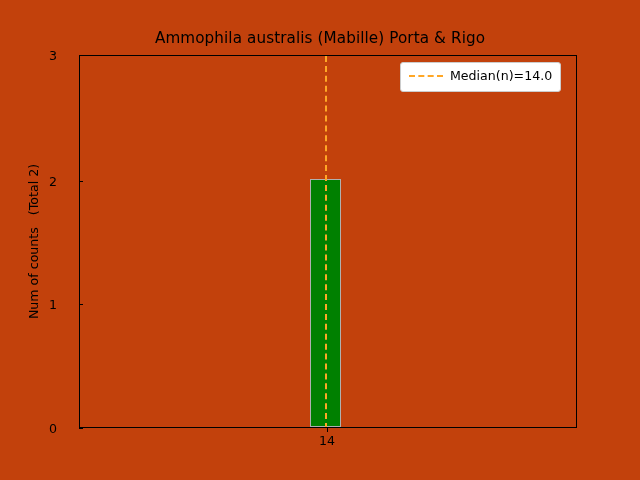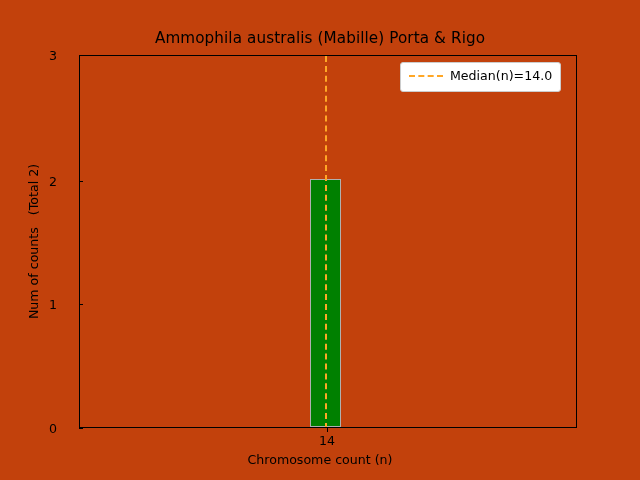--- a/index.html
+++ b/index.html
@@ -185,21 +185,20 @@
   <div class="ytick-mark" style="top:55px;  left:79px;"></div>
 
   <div class="ytick-label" style="top:421px;">0</div>
   <div class="ytick-label" style="top:297px;">1</div>
   <div class="ytick-label" style="top:174px;">2</div>
   <div class="ytick-label" style="top:48px;">3</div>
 
   <div class="xtick-mark" style="left:327px;"></div>
   <div class="xtick-label" style="left:327px;">14</div>
 
-  <div id="xlabel">Chromosome count (n)</div>
 
   <div id="ylabel">Num of counts   (Total 2)</div>
 
   <div id="legend">
     <span id="legend-swatch"></span>
     <span id="legend-text">
       <span class="legend-line">Median(n)=14.0</span>
     </span>
   </div>
 

